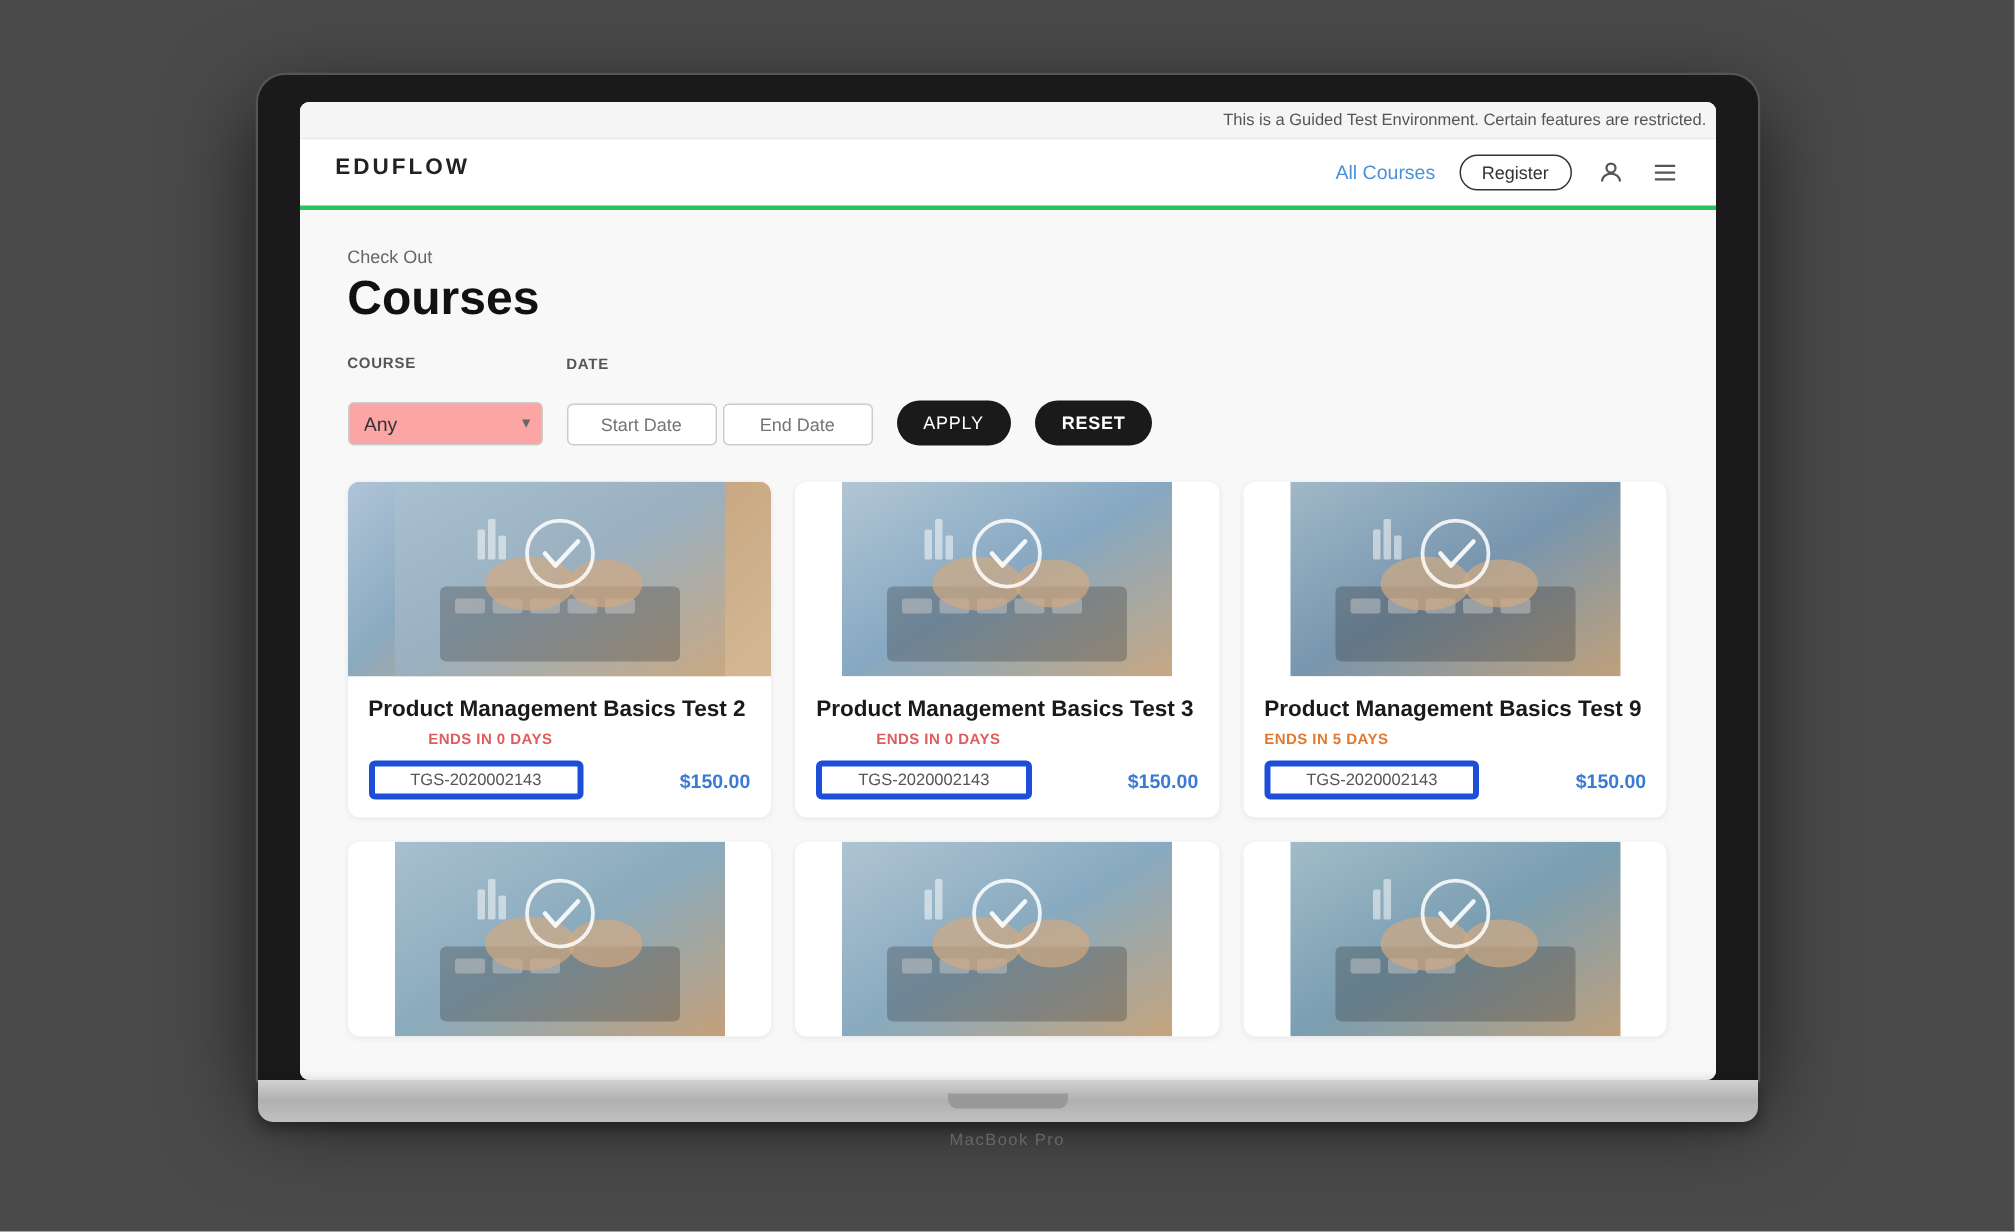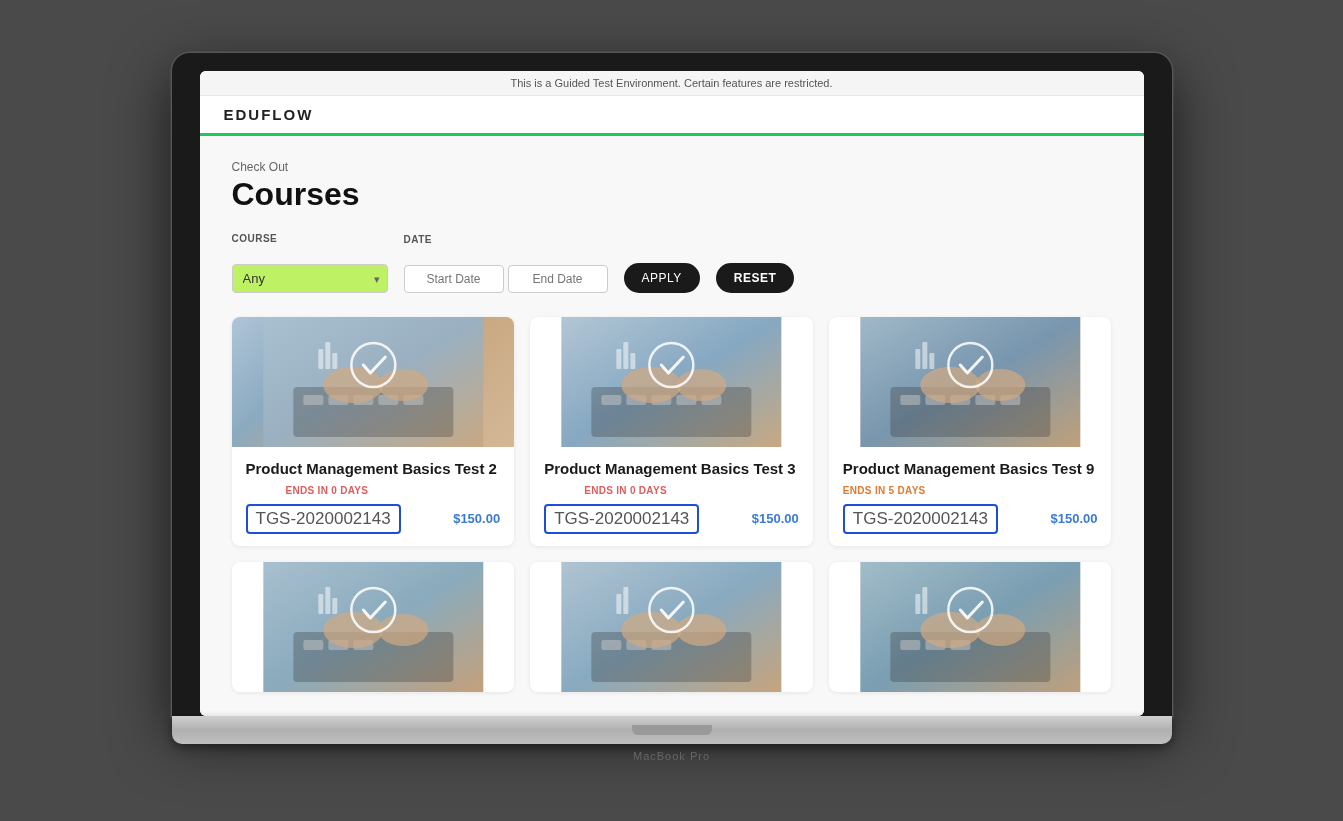--- a/index.html
+++ b/index.html
@@ -53,21 +53,21 @@
       text-align: center;
       font-size: 11px;
       color: #666;
       letter-spacing: 1px;
       padding: 6px;
     }
 
     
     .banner {
       background: #f5f5f5;
-      text-align: center;
+      text-align: right;
       padding: 6px;
       font-size: 11px;
       color: #555;
       border-bottom: 1px solid #e8e8e8;
     }
 
     .navbar {
       display: flex;
       align-items: flex-start;
       justify-content: space-between;
@@ -154,23 +154,23 @@
       color: #555;
       letter-spacing: 0.5px;
       text-transform: uppercase;
     }
 
     .filter-select {
       border: 1px solid #ccc;
       border-radius: 4px;
       padding: 6px 28px 6px 10px;
       font-size: 13px;
-      background: #bef264;
+      background: #fca5a5;
       appearance: none;
-      width: 156px;
+      width: 130px;
       color: #333;
       cursor: pointer;
     }
 
     .select-wrapper {
       position: relative;
     }
 
     .select-wrapper::after {
       content: '▾';
@@ -297,24 +297,24 @@
       margin-bottom: 8px;
     }
 
     .course-footer {
       display: flex;
       justify-content: space-between;
       align-items: center;
     }
 
     .course-code {
-      border: 2px solid #1d4ed8;
+      border: 4px solid #1d4ed8;
       border-radius: 4px;
-      padding: 3px 8px;
-      font-size: 17px;
+      padding: 3px 24px;
+      font-size: 11px;
       color: #555;
     }
 
     .course-price {
       font-size: 13px;
       font-weight: 600;
       color: #3a7bd5;
     }
   </style>
 </head>
@@ -323,20 +323,37 @@
 <div class="laptop-outer">
   <div class="laptop-screen-bezel">
     <div class="laptop-screen">
 
       <div class="banner">
         <span>This is a Guided Test Environment. Certain features are restricted.</span>
       </div>
 
       <nav class="navbar">
         <div class="nav-logo">EDUFLOW</div>
+        <div class="nav-right">
+          <a class="nav-all-courses">All Courses</a>
+          <button class="nav-register-btn">Register</button>
+          <div class="nav-icon">
+            <svg width="18" height="18" viewBox="0 0 24 24" fill="none" stroke="#555" stroke-width="2">
+              <circle cx="12" cy="8" r="4"></circle>
+                <path d="M4 20c0-4 3.6-7 8-7s8 3 8 7"></path>
+            </svg>
+          </div>
+          <div class="nav-icon">
+            <svg width="18" height="18" viewBox="0 0 24 24" fill="none" stroke="#555" stroke-width="2">
+              <line x1="3" y1="6" x2="21" y2="6"></line>
+                <line x1="3" y1="12" x2="21" y2="12"></line>
+                <line x1="3" y1="18" x2="21" y2="18"></line>
+            </svg>
+          </div>
+        </div>
       </nav>
 
       <div class="main-content">
         <div class="check-out-label">Check Out</div>
         <div class="page-title">Courses</div>
 
         <div class="filters-row">
           <div class="filter-group">
             <label class="filter-label">COURSE</label>
             <div class="select-wrapper">

